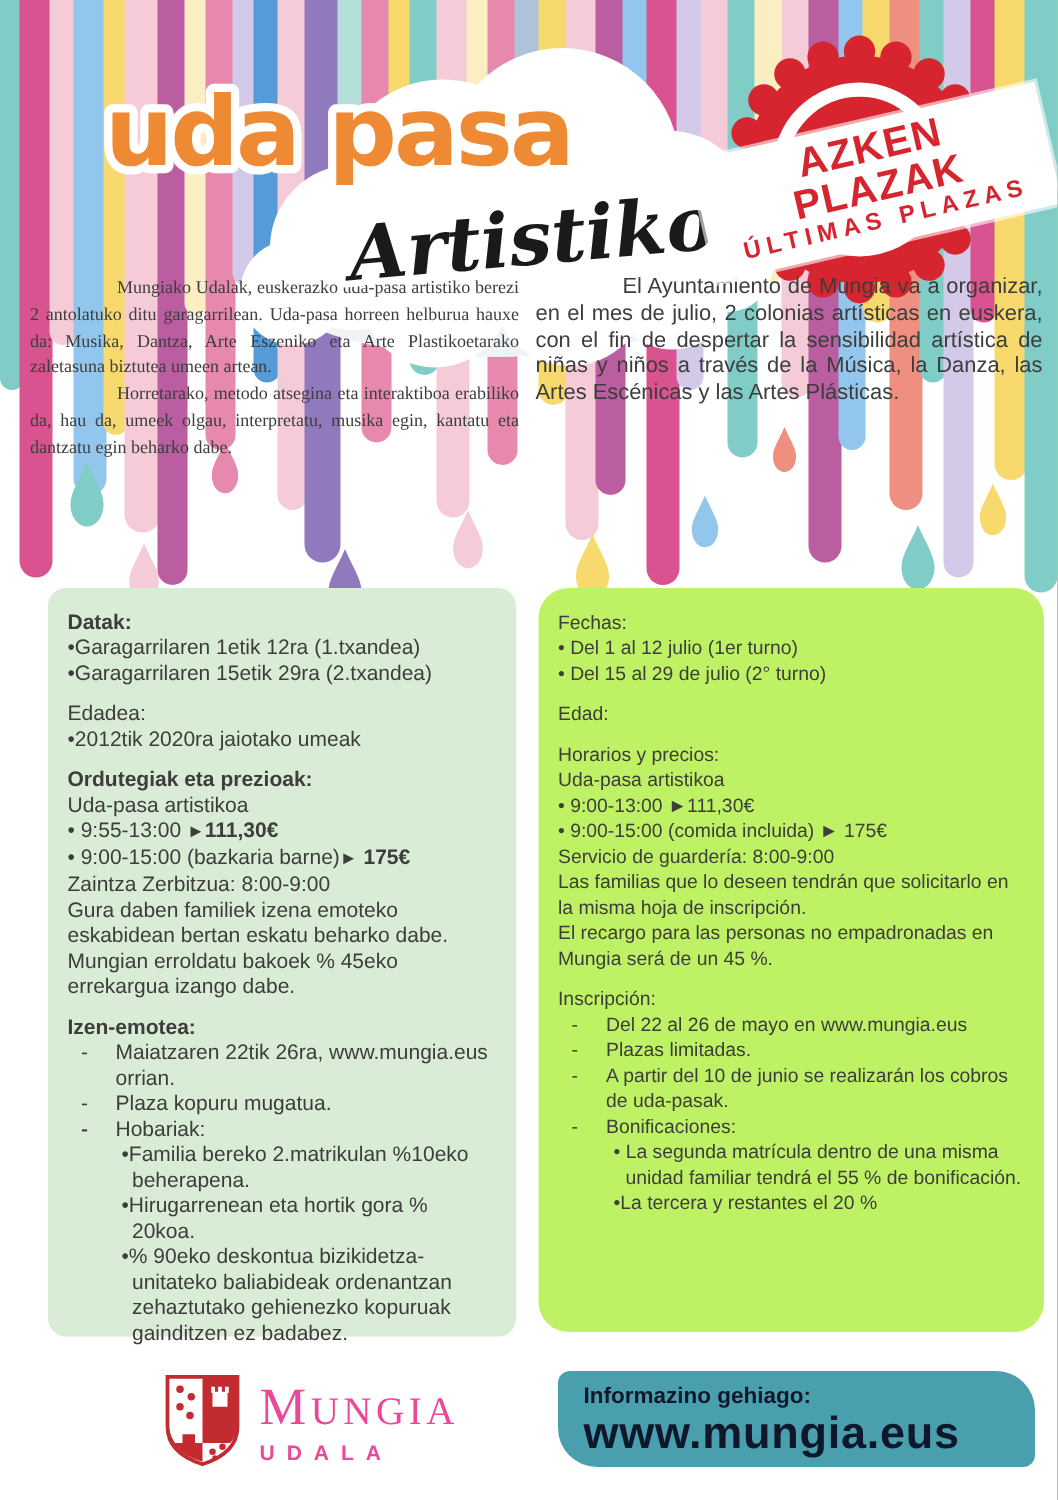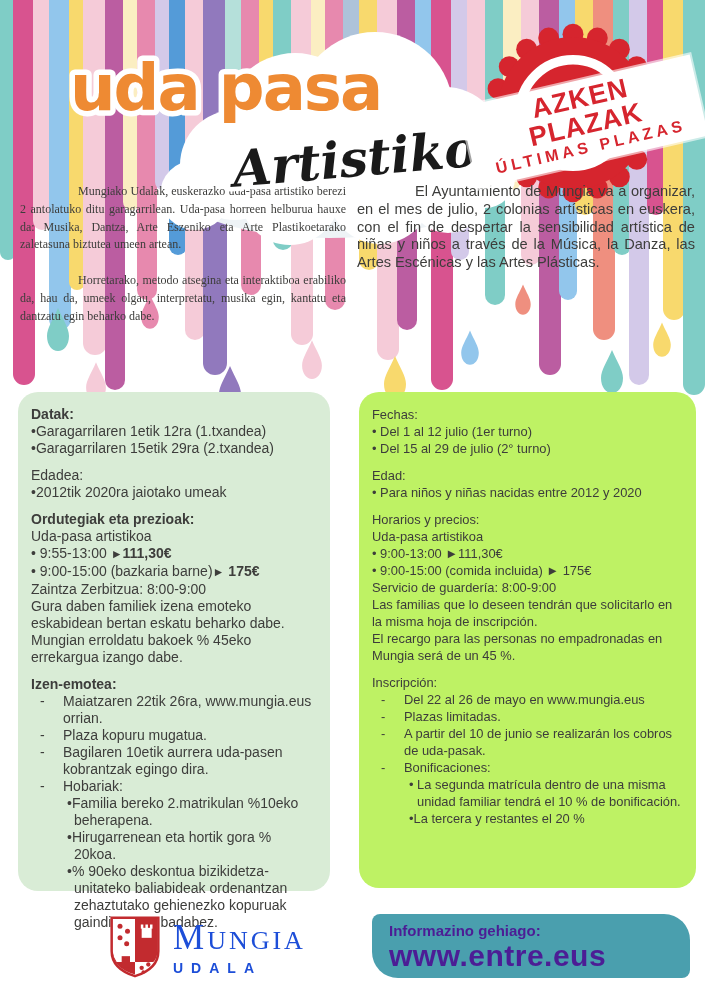--- a/index.html
+++ b/index.html
@@ -20,44 +20,44 @@
     transform:rotate(-13deg); transform-origin:center;
     box-shadow:0 0 0 2px rgba(255,255,255,0.6);
     text-align:center;
   }
   .banner .l1 { color:#d6252e; font-weight:bold; font-size:27px; letter-spacing:1px; line-height:27px; }
   .banner .l2 { color:#d6252e; font-weight:bold; font-size:16px; letter-spacing:4px; line-height:18px; }
   
   .intro { position:absolute; z-index:2; text-align:justify; }
   .intro p { text-indent:58px; }
   .intro-eu { left:20px; top:183px; width:326px; font-size:12px; line-height:17.8px;font-family:Liberation Serif, serif; }
-  .intro-eu p + p { margin-top:18px; }
+  .intro-eu p + p { }
   .intro-es { left:357px; top:183px; width:338px; font-size:14.6px; line-height:17.8px; }
   .intro-es p + p { margin-top:18px; }
   
   .box { position:absolute; top:392px; z-index:2; border-radius:20px; padding:14px 13px; }
-  .box-green { left:18px; width:312px; height:499px; background:#d9ecd6; font-size:14px; line-height:17px; }
+  .box-green { left:32px; width:312px; height:499px; background:#d9ecd6; font-size:14px; line-height:17px;border-radius:12px; }
   .box-pink  { left:359px; width:337px; height:496px; background:#bef264; font-size:12.9px; line-height:17px; }
   .box .b { font-weight:bold; }
   .box .gap { height:10px; }
   .dash-item { position:relative; padding-left:32px; }
   .dash-item .dash { position:absolute; left:9px; }
   .sub-bullet { padding-left:43px; text-indent:-7px; }
   .box-pink .sub-bullet { padding-left:45px; text-indent:-8px; }
   .arrow { font-size:12px; }
   
   .logo { position:absolute; left:110px; top:916px; z-index:2; display:flex; align-items:center; gap:13px; }
-  .logo-text { color:#1d4ed8; }
+  .logo-text { color:#ec4899; }
   .logo-name { font-family:"Liberation Serif", serif; font-size:26px; letter-spacing:3px; }
   .logo-name .cap { font-size:35px; }
   .logo-sub { font-weight:bold; font-size:14px; letter-spacing:8px; margin-top:2px; }
   .infobox {
     position:absolute; left:372px; top:914px; width:318px; height:64px; z-index:2;
     background:#4a9fae; border-radius:8px 26px 8px 26px;
-    padding:8px 0 8px 17px; color:#4c1d95;
+    padding:8px 0 8px 17px; color:#0f172a;
   }
   .infobox .lbl { font-weight:bold; font-size:15px; line-height:17px; }
   .infobox .url { font-weight:bold; font-size:30px; line-height:33px; letter-spacing:0.5px; }
 </style>
 </head>
 <body>
 
 <div class="page">
 
   <svg class="drips" width="705" height="430" viewBox="0 0 705 430">
@@ -190,49 +190,48 @@
     <div>
       <span>• 9:00-15:00 (bazkaria barne)</span><span class="arrow">►</span><span class="b"> 175€</span>
     </div>
     <div>Zaintza Zerbitzua: 8:00-9:00</div>
     <div>Gura daben familiek  izena emoteko eskabidean bertan eskatu beharko dabe.</div>
     <div>Mungian erroldatu bakoek % 45eko errekargua izango dabe.</div>
     <div class="gap"></div>
     <div class="b">Izen-emotea:</div>
     <div class="dash-item"><span class="dash">-</span><span>Maiatzaren 22tik 26ra, www.mungia.eus orrian.</span></div>
     <div class="dash-item"><span class="dash">-</span><span>Plaza kopuru mugatua.</span></div>
-    <div class="dash-item"><span class="dash">-</span><span>Bagilaren 10etik aurrera uda-pasen kobrantzak egingo dira.</span></div>
+    <div class="dash-item"><span class="dash">-</span></div>
     <div class="dash-item"><span class="dash">-</span><span>Hobariak:</span></div>
     <div class="sub-bullet">•Familia bereko 2.matrikulan  %10eko beherapena.</div>
     <div class="sub-bullet">•Hirugarrenean eta hortik gora % 20koa.</div>
     <div class="sub-bullet">•% 90eko deskontua bizikidetza-unitateko baliabideak ordenantzan zehaztutako gehienezko kopuruak gainditzen ez badabez.</div>
   </div>
 
   <div class="box box-pink">
     <div>Fechas:</div>
     <div>• Del 1 al 12 julio (1er turno)</div>
     <div>• Del 15 al 29 de julio (2° turno)</div>
     <div class="gap"></div>
     <div>Edad:</div>
-    <div>• Para niños y niñas nacidas entre 2012  y 2020</div>
     <div class="gap"></div>
     <div>Horarios y precios:</div>
     <div>Uda-pasa artistikoa</div>
     <div>• 9:00-13:00 ►111,30€</div>
     <div>• 9:00-15:00 (comida incluida) ► 175€</div>
     <div>Servicio de guardería: 8:00-9:00</div>
     <div>Las familias que lo deseen tendrán que solicitarlo en la misma hoja de inscripción.</div>
     <div>El recargo para las personas no empadronadas en Mungia será de un 45 %.</div>
     <div class="gap"></div>
     <div>Inscripción:</div>
     <div class="dash-item"><span class="dash">-</span><span>Del 22 al 26 de mayo en www.mungia.eus</span></div>
     <div class="dash-item"><span class="dash">-</span><span>Plazas limitadas.</span></div>
     <div class="dash-item"><span class="dash">-</span><span>A partir del 10 de junio se realizarán los cobros de uda-pasak.</span></div>
     <div class="dash-item"><span class="dash">-</span><span>Bonificaciones:</span></div>
-    <div class="sub-bullet">• La segunda matrícula dentro de una misma unidad familiar tendrá el 10 % de bonificación.</div>
+    <div class="sub-bullet">• La segunda matrícula dentro de una misma unidad familiar tendrá el 55 % de bonificación.</div>
     <div class="sub-bullet">•La tercera y restantes el 20 %</div>
   </div>
 
   <div class="logo">
     <svg width="50" height="62" viewBox="0 0 60 74">
       <path d="M2,2 H58 V42 Q58,63 30,72 Q2,63 2,42 Z" fill="#ffffff" stroke="#c22b2f" stroke-width="3"></path>
       <path d="M30,3 H57 V42 Q57,50 52,55 L30,55 Z" fill="#c22b2f"></path>
       <path d="M3,42 Q3,62 30,70 L30,55 L8,55 Q4,49 3,42 Z" fill="#c22b2f"></path>
       <g fill="#c22b2f">
         <circle cx="12" cy="12" r="3"></circle>
@@ -254,16 +253,16 @@
       </g>
     </svg>
     <div class="logo-text">
       <div class="logo-name"><span class="cap">M</span><span>UNGIA</span></div>
       <div class="logo-sub">UDALA</div>
     </div>
   </div>
 
   <div class="infobox">
     <div class="lbl">Informazino gehiago:</div>
-    <div class="url">www.entre.eus</div>
+    <div class="url">www.mungia.eus</div>
   </div>
 
 </div>
 
 </body></html>

